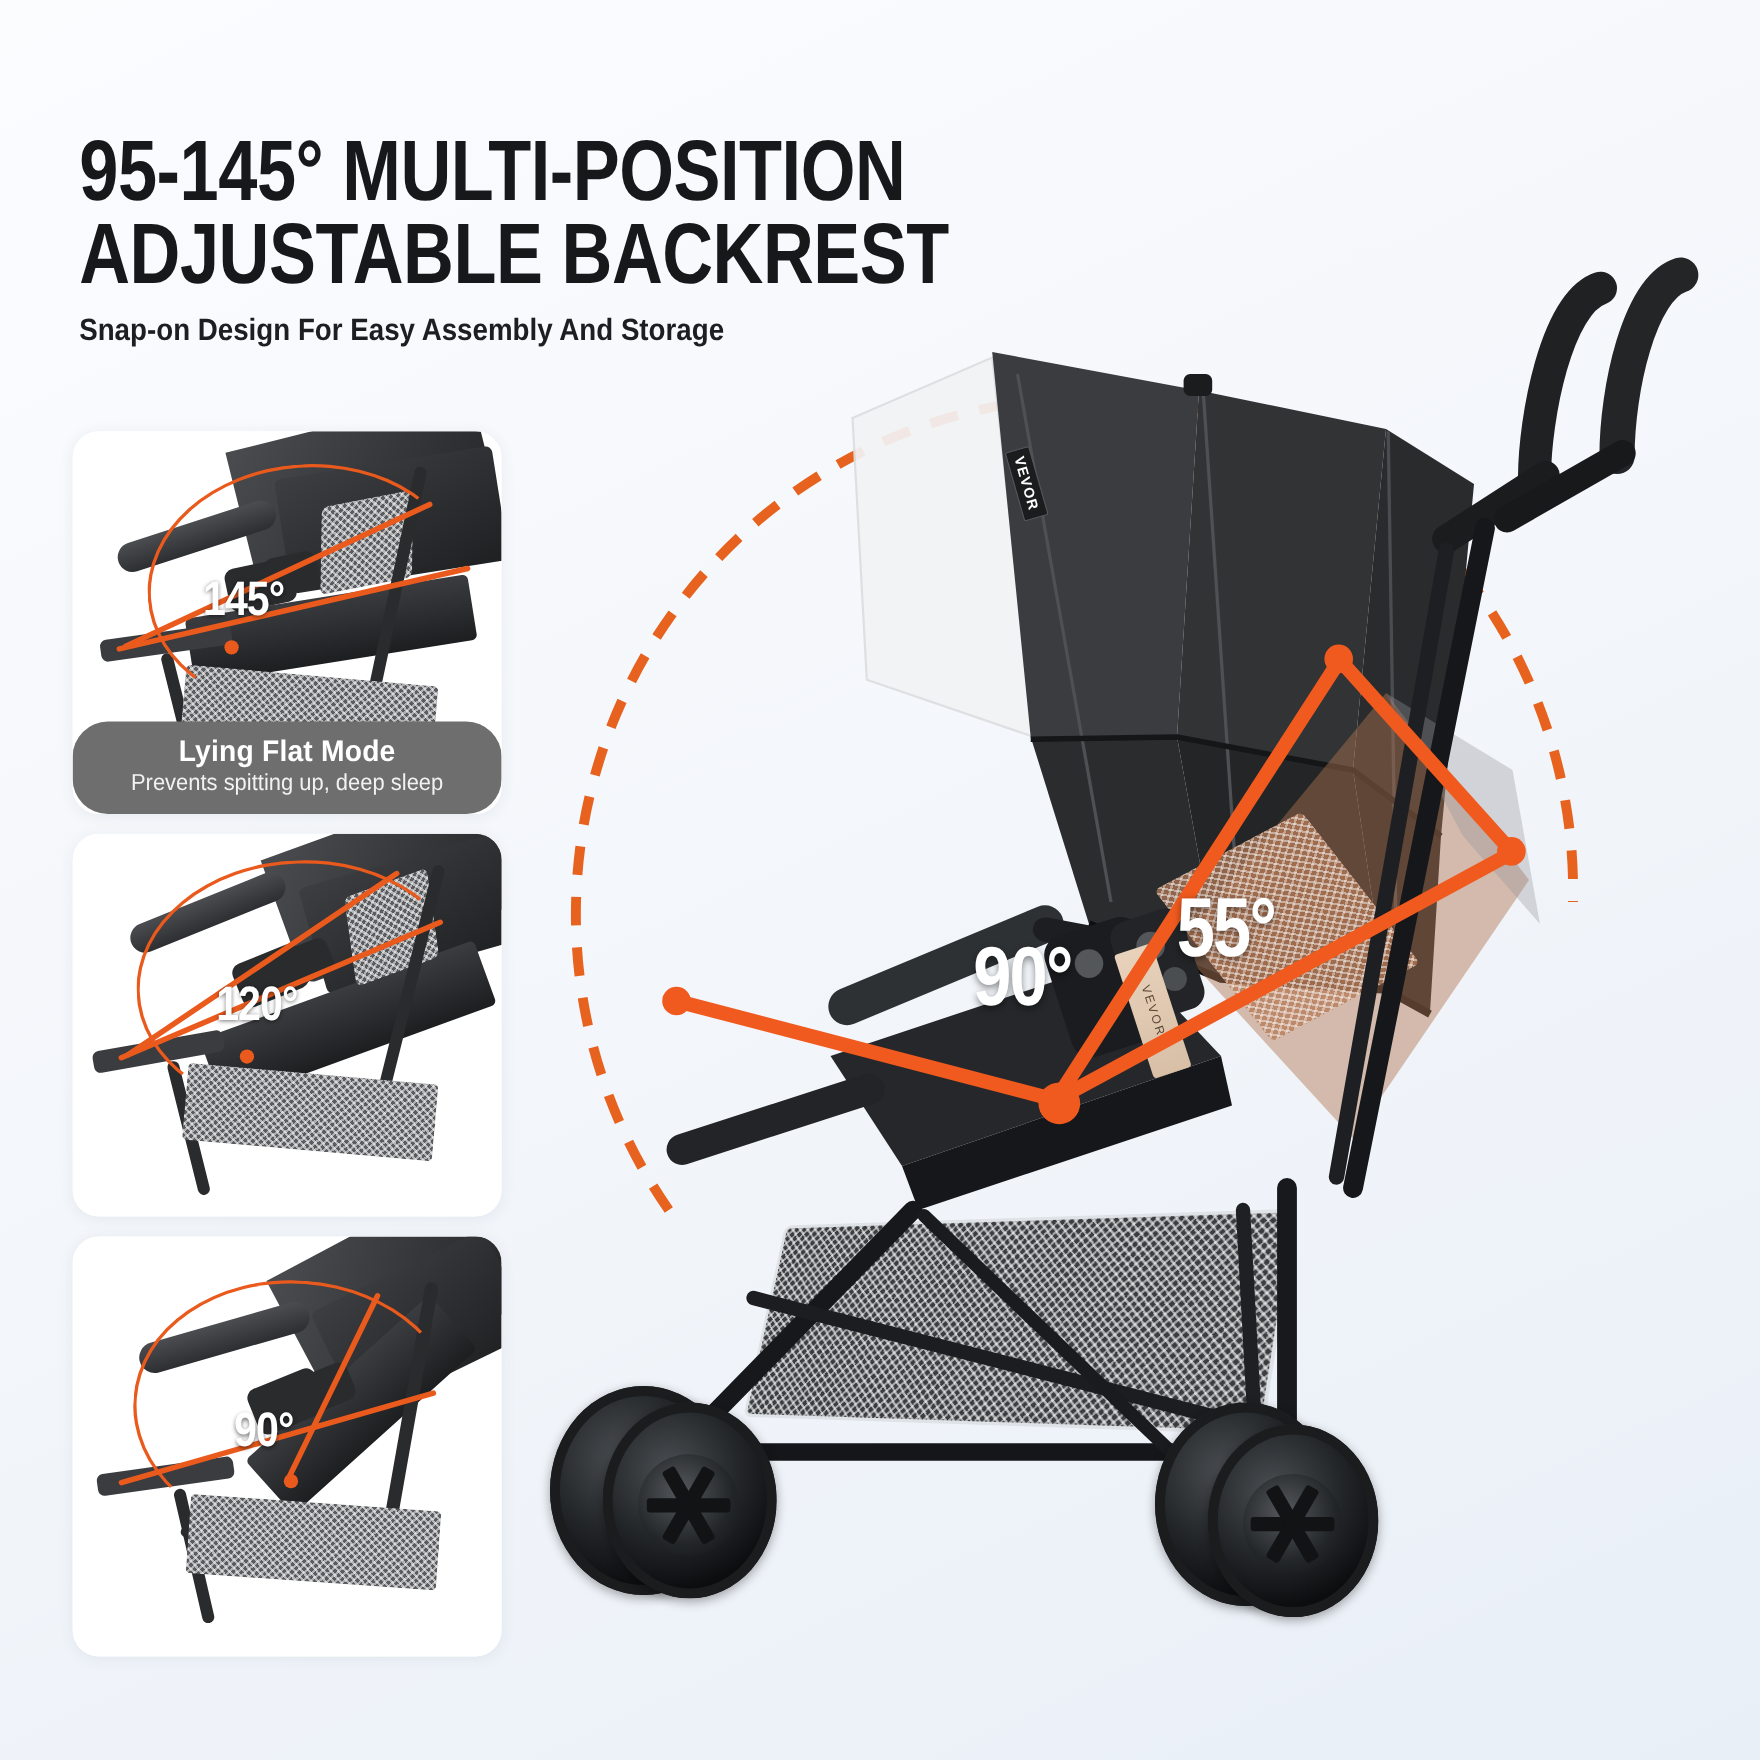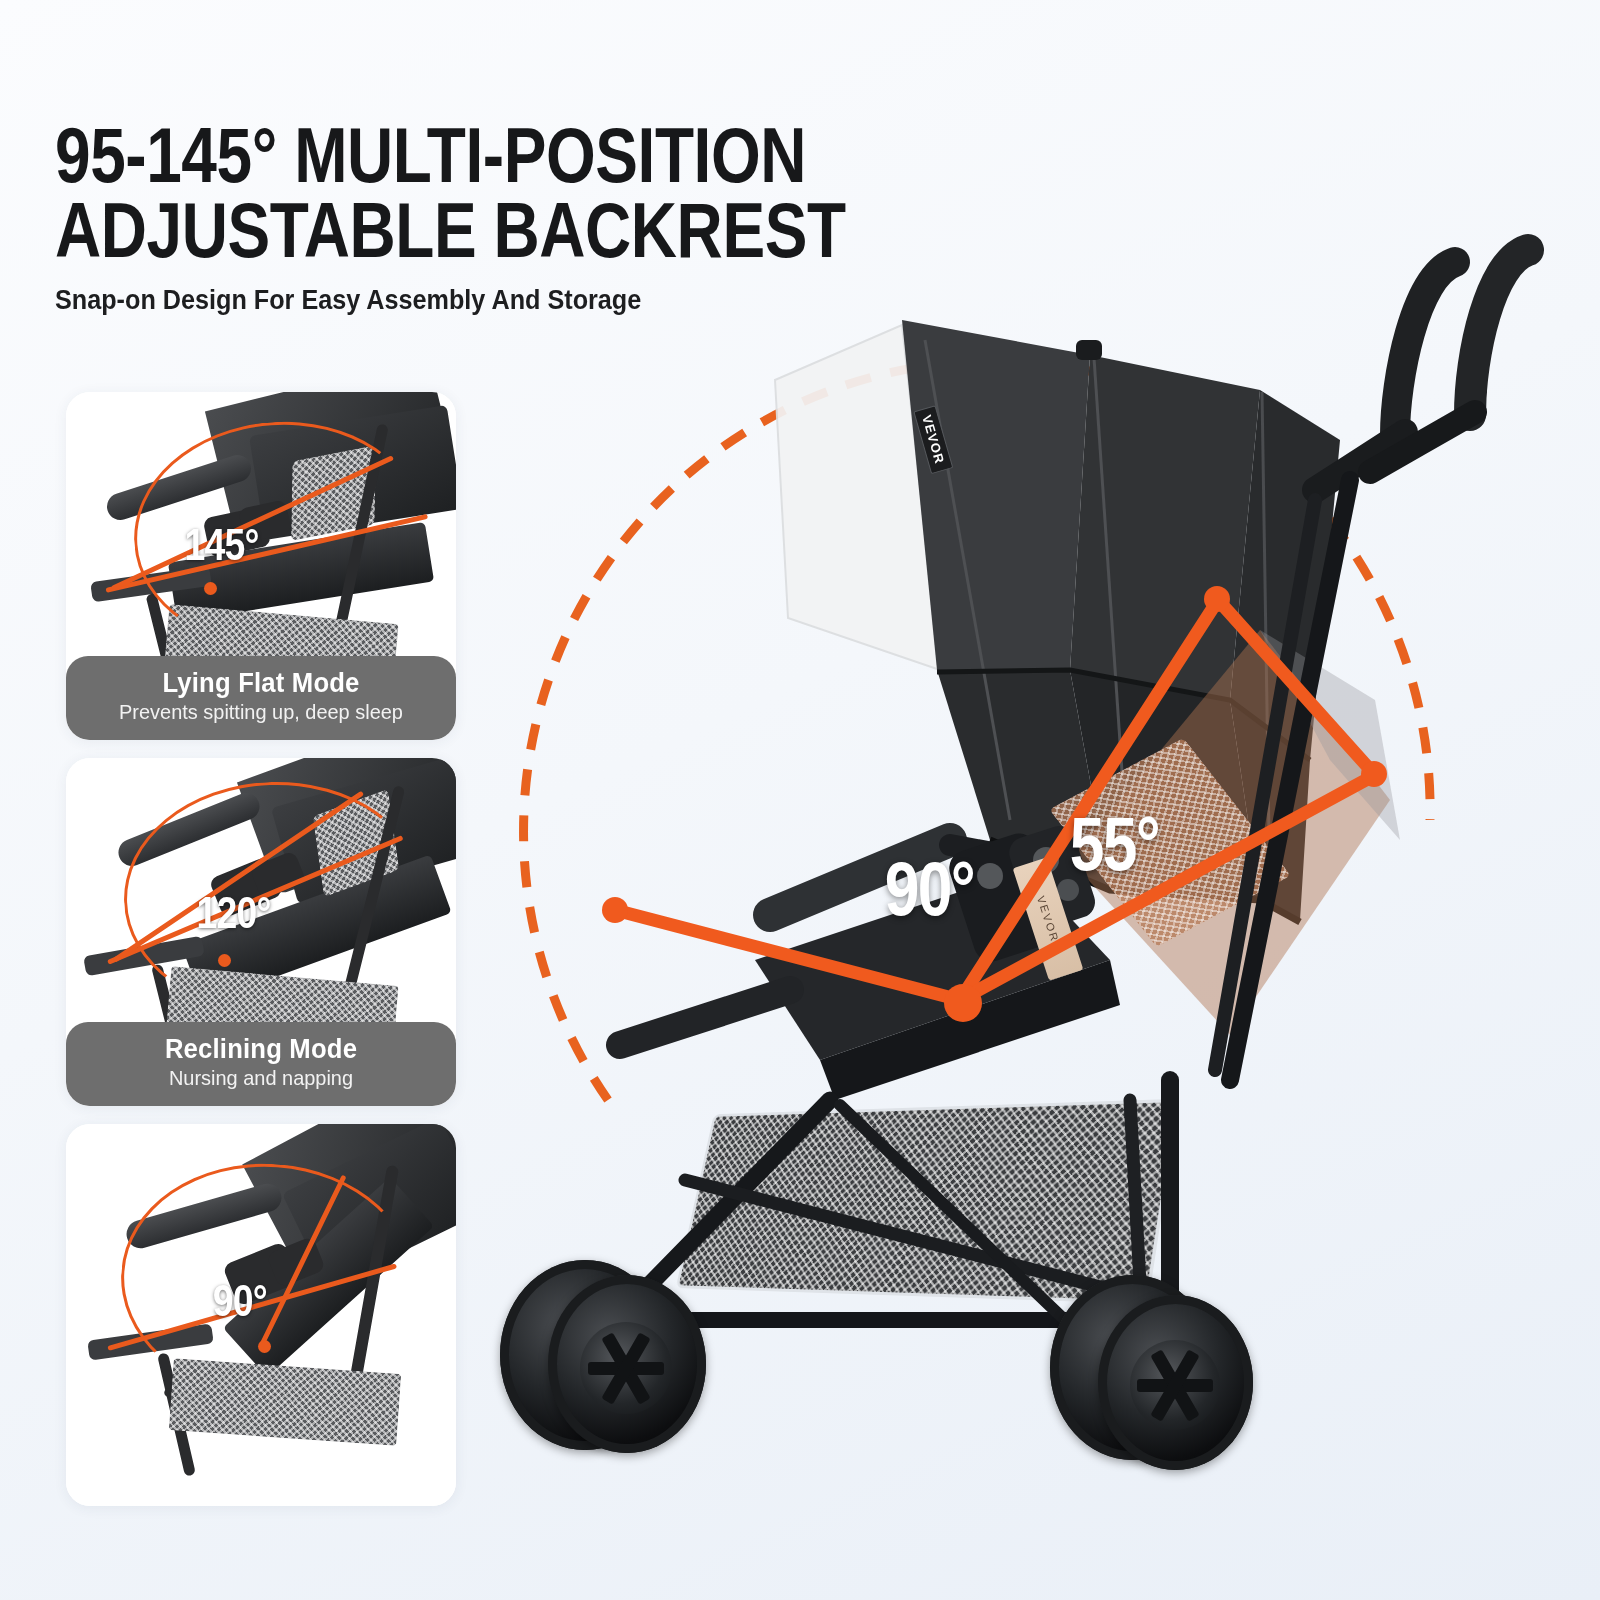--- a/index.html
+++ b/index.html
@@ -4,21 +4,21 @@
 <style>
   * { margin:0; padding:0; box-sizing:border-box; }
   html,body { width:1600px; height:1600px; }
   body {
     font-family:"Liberation Sans", sans-serif;
     background:linear-gradient(155deg,#fbfcfe 0%,#f4f7fb 45%,#e9eff7 100%);
     position:relative; overflow:hidden;
   }
 
   
-  #header { position:absolute; left:55px; top:118px; width:900px; }
+  #header { position:absolute; left:72px; top:118px; width:900px; }
   .headline {
     font-family:"Liberation Sans Narrow","Liberation Sans",sans-serif;
     font-weight:700; font-size:78px; line-height:0.96;
     color:#17181a; letter-spacing:-0.5px;
     transform:scaleX(0.82); transform-origin:left center;
     white-space:nowrap;
   }
   .subline {
     margin-top:16px; font-weight:700; font-size:28px; color:#1d1e20;
     transform:scaleX(0.90); transform-origin:left center; white-space:nowrap;
@@ -31,21 +31,21 @@
     box-shadow:0 2px 14px rgba(40,60,90,.07);
     padding-left:43px;
   }
   #card0 { top:392px; height:348px; }
   #card1 { top:758px; height:348px; }
   #card2 { top:1124px; height:382px; }
 
   .card-photo { position:absolute; inset:0; overflow:hidden; background:#fff; }
   .card-bar {
     position:absolute; left:0; right:0; bottom:0;
-    background:#6e6e6e; border-radius:22px;
+    background:#6e6e6e; border-radius:32px;
     padding:12px 10px 16px; text-align:center;
   }
   .card-title { color:#fff; font-weight:700; font-size:27px; letter-spacing:.2px;
                 transform:scaleX(.95); }
   .card-sub   { color:#f2f2f2; font-weight:400; font-size:21px; margin-top:1px;
                 transform:scaleX(.95); }
 
   .card-angle {
     position:absolute; color:#fff; font-weight:700;
     font-family:"Liberation Sans Narrow","Liberation Sans",sans-serif;
@@ -170,24 +170,20 @@
     <div class="bar" style="left:95px;top:250px;width:235px;height:9px;transform:rotate(5deg);"></div>
     <div class="meshp" style="left:102px;top:218px;width:228px;height:70px;transform:rotate(5deg);border-radius:4px;"></div>
     <div class="bar" style="left:148px;top:108px;width:64px;height:42px;border-radius:9px;transform:rotate(-22deg);"></div>
     <div class="bar" style="left:188px;top:100px;width:48px;height:34px;border-radius:9px;transform:rotate(-22deg);"></div>
     <div class="arcmini" style="left:58px;top:24px;width:300px;height:230px;transform:rotate(-2deg);"></div>
     <div class="oline" style="left:42px;top:202px;width:320px;transform:rotate(-23deg);"></div>
     <div class="oline" style="left:48px;top:200px;width:300px;transform:rotate(-34deg);"></div>
     <div class="odot" style="left:152px;top:196px;"></div>
     <div class="card-angle" style="left:124px;top:130px;">120°</div>
   </div>
-  <div class="card-bar">
-    <div class="card-title">Reclining Mode</div>
-    <div class="card-sub">Nursing and napping</div>
-  </div>
 </div>
 
 <div class="card" id="card2">
   <div class="card-photo">
     <div class="canopy" style="left:195px;top:-14px;width:200px;height:130px;transform:rotate(-28deg);border-radius:0 0 40px 10px;"></div>
     <div class="canopy" style="left:230px;top:26px;width:175px;height:105px;transform:rotate(-26deg);background:linear-gradient(160deg,#3c3e41,#1e2022);"></div>
     <div class="bar" style="left:150px;top:120px;width:225px;height:66px;transform:rotate(-42deg);background:linear-gradient(180deg,#3a3c3f,#1c1e20);border-radius:5px;"></div>
     <div class="foam" style="left:58px;top:78px;width:160px;height:28px;transform:rotate(-16deg);"></div>
     <div class="bar2" style="left:22px;top:208px;width:125px;height:20px;transform:rotate(-8deg);"></div>
     <div class="bar" style="left:300px;top:40px;width:12px;height:245px;transform:rotate(10deg);"></div>

